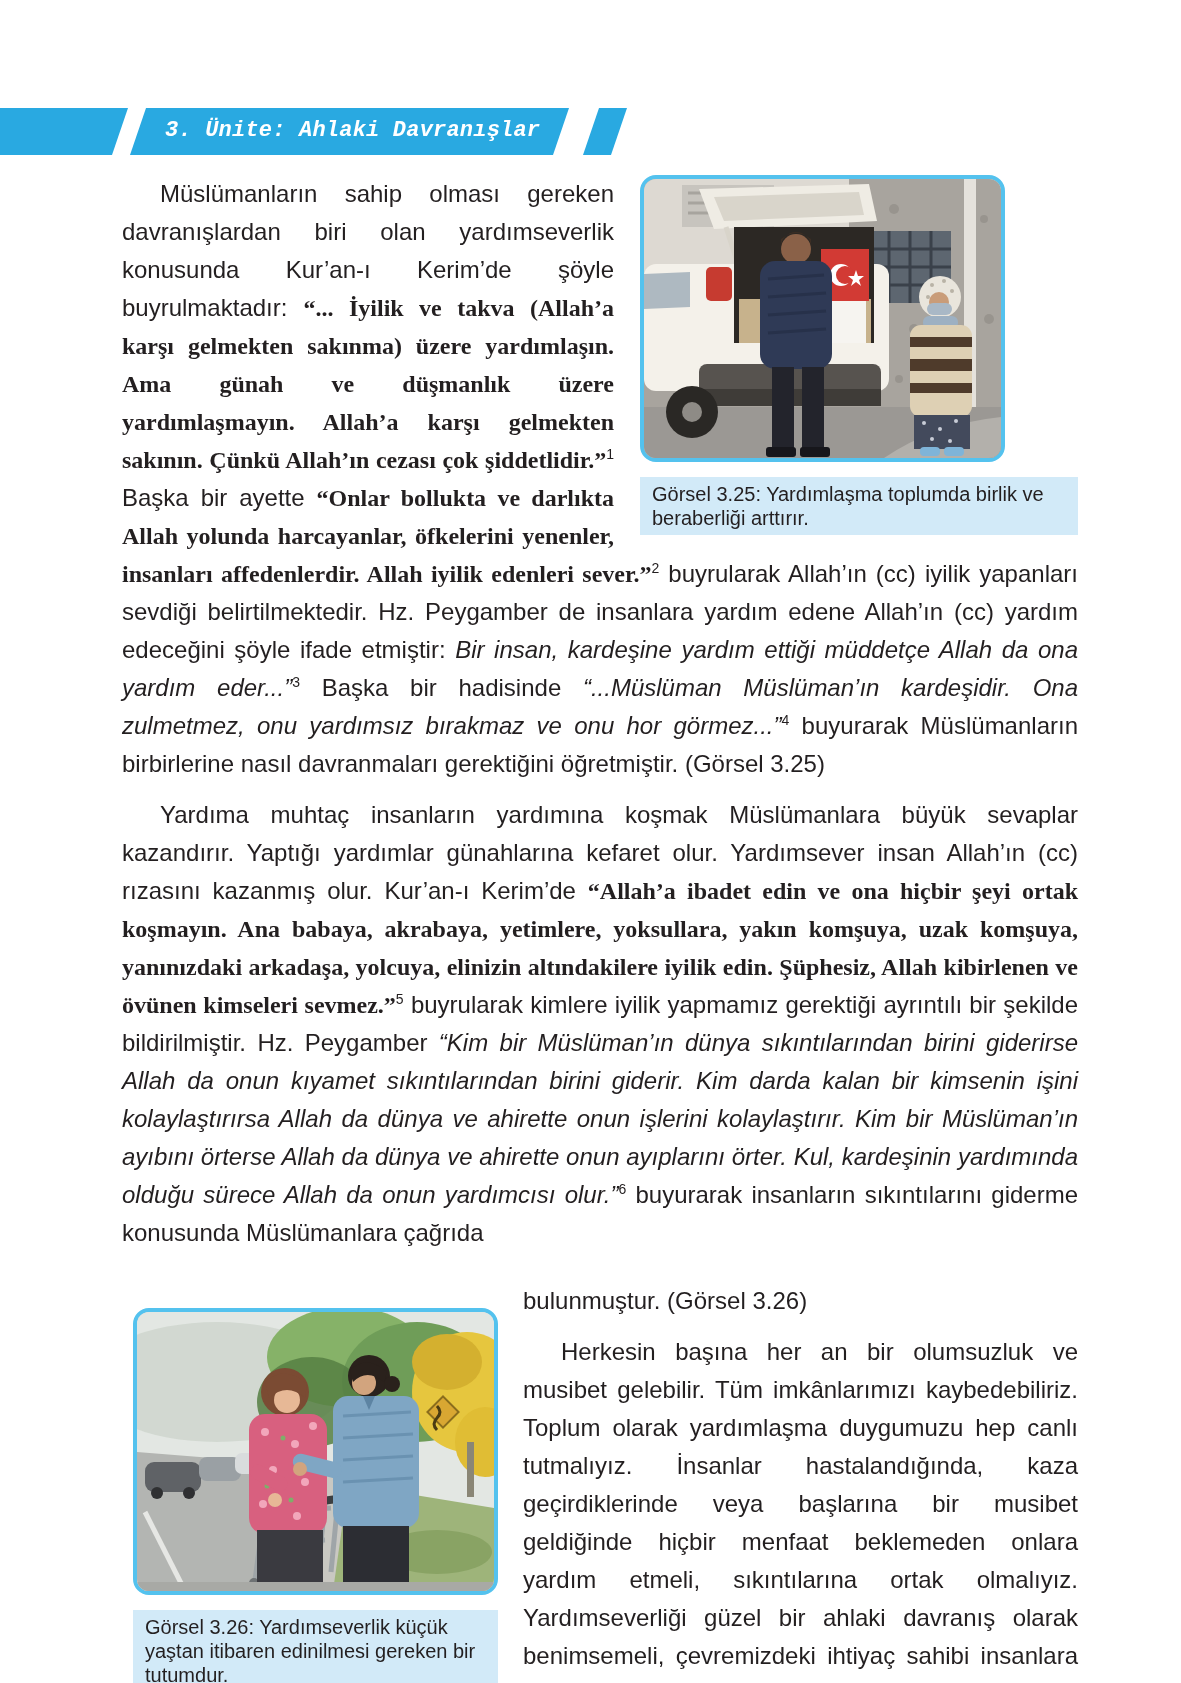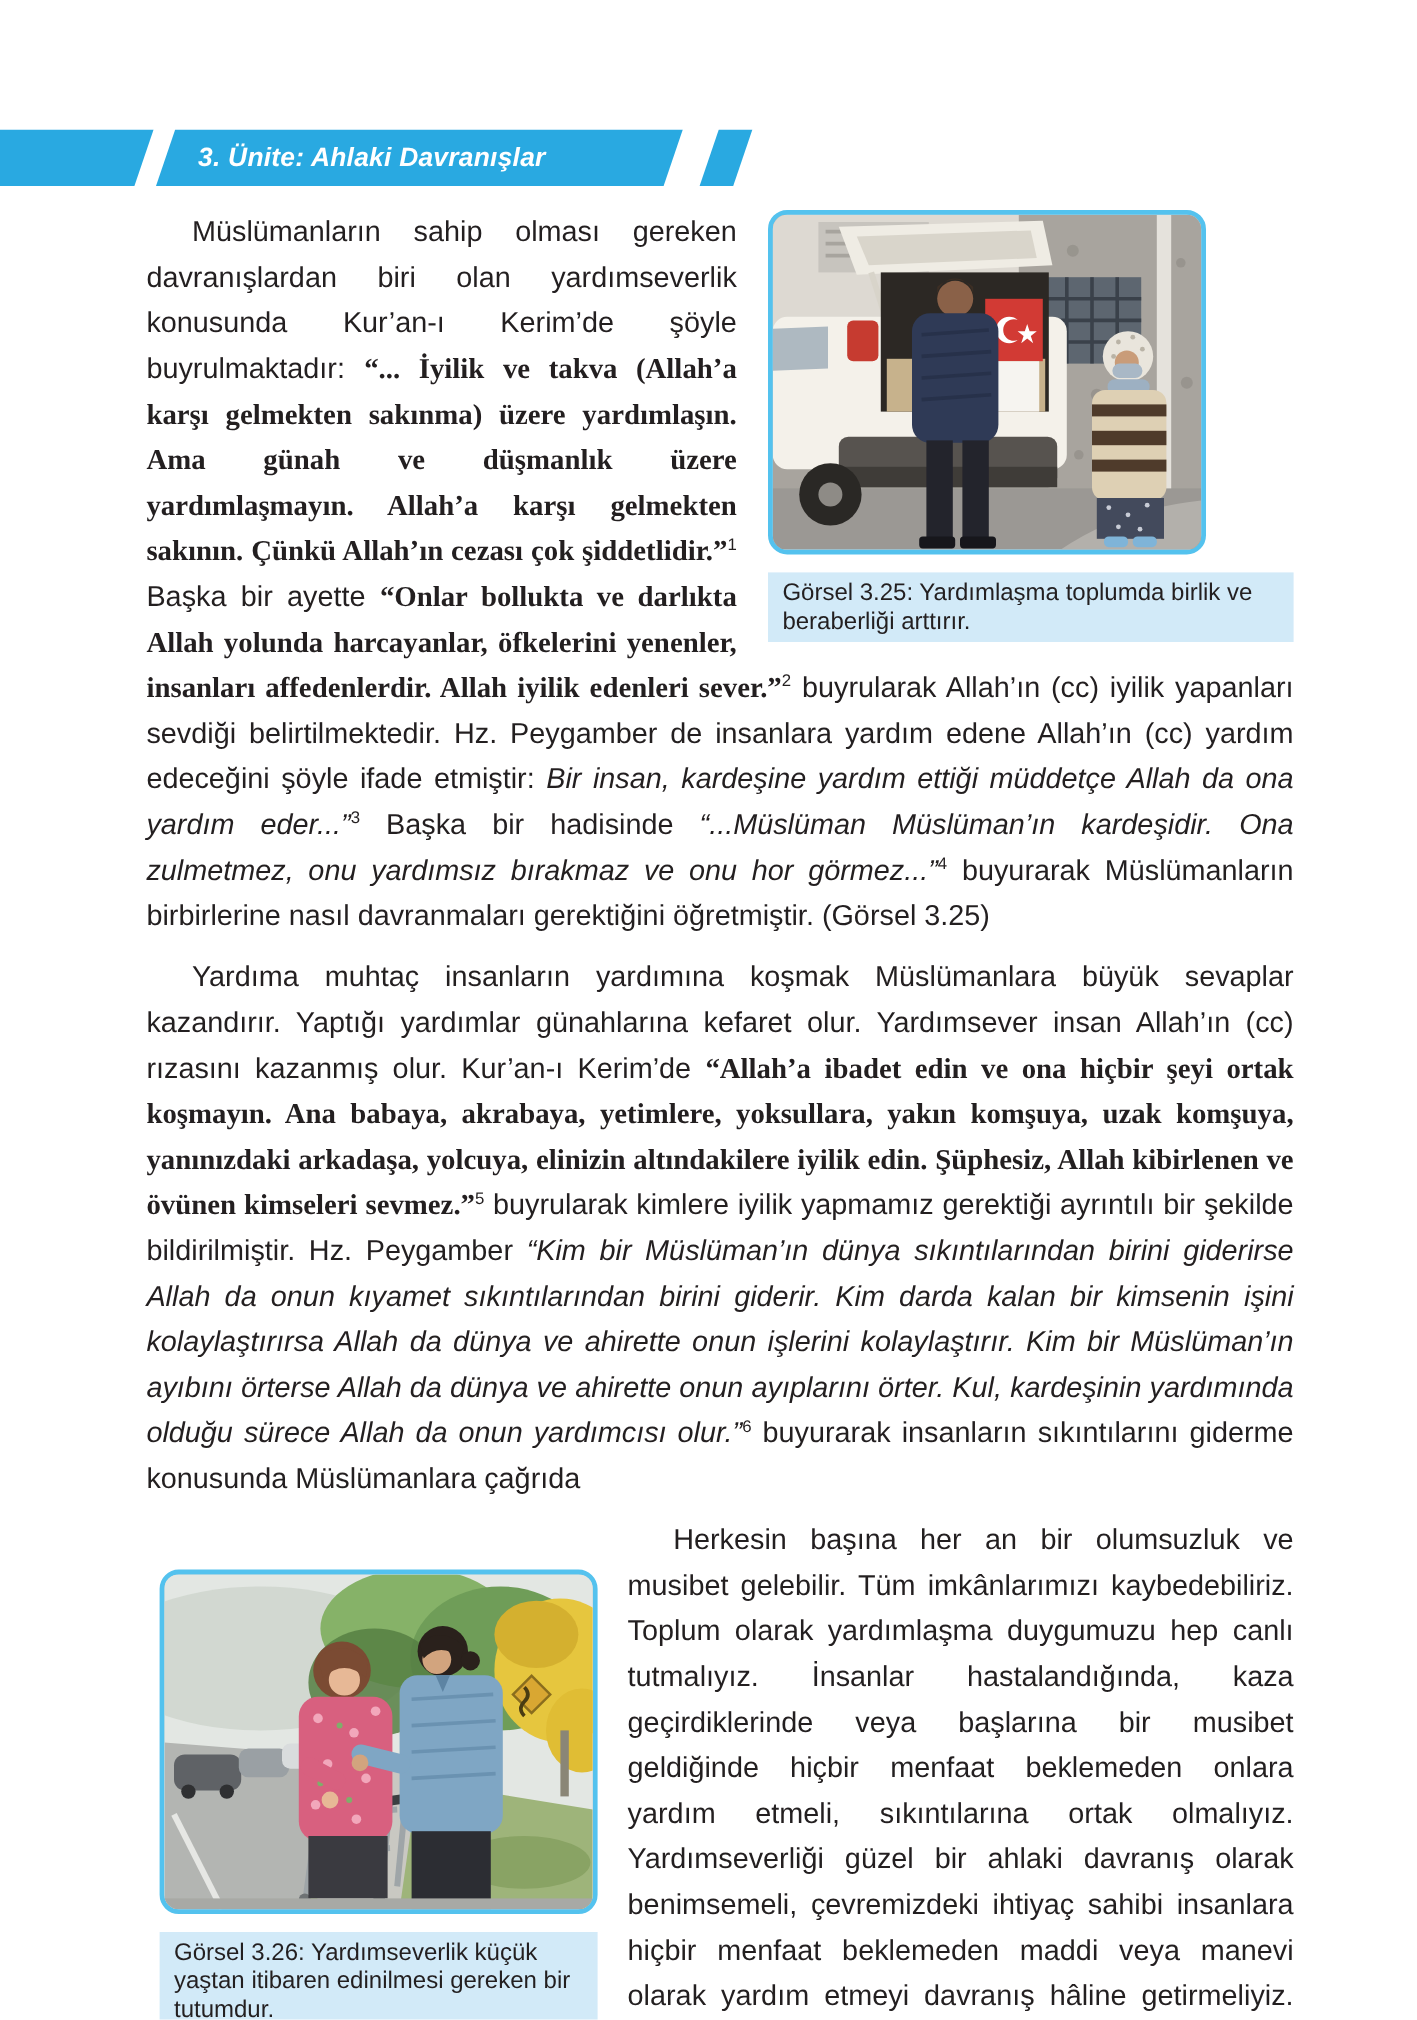--- a/index.html
+++ b/index.html
@@ -5,21 +5,21 @@
   html,body{margin:0;padding:0;}
   body{
     width:1181px;height:1683px;position:relative;background:#ffffff;
     font-family:"Liberation Sans","DejaVu Sans",sans-serif;color:#231f20;
     overflow:hidden;
   }
   
   .band{position:absolute;top:108px;left:0;width:1181px;height:47px;}
   .band-title{
     position:absolute;top:108px;left:165px;height:59px;line-height:46px;
-    color:#ffffff;font-size:22px;font-weight:bold;font-style:italic;letter-spacing:.2px;
+    color:#ffffff;font-size:22px;font-weight:bold;font-style:italic;letter-spacing:.2px;font-family:Liberation Mono, monospace;
   }
   
   .content{
     position:absolute;top:154px;left:0;width:1181px;box-sizing:border-box;
     padding:21px 103px 0 122px;
   }
   p.body{
     font-size:24px;line-height:38px;text-align:justify;margin:0 0 13px 0;
     text-indent:38px;hyphens:auto;-webkit-hyphens:auto;
   }
@@ -235,16 +235,17 @@
         <polygon points="226,84 238,84 232,98" fill="#5d84a3"></polygon>
         <rect x="158" y="140" width="50" height="16" rx="8" fill="#7fa6c4" transform="rotate(14 158 140)"></rect>
         <circle cx="163" cy="157" r="7" fill="#d2a47e"></circle>
         <rect x="206" y="214" width="66" height="65" fill="#2c2d33"></rect>
         <rect x="0" y="270" width="357" height="9" fill="#a8a9a5"></rect>
       </svg>
     </div>
     <div class="caption">Görsel 3.26: Yardımseverlik küçük yaştan itibaren edinilmesi gereken bir tutumdur.</div>
   </div>
 
+  <p class="body noindent cont"><span>bulunmuştur. (Görsel 3.26)</span></p>
 
   <p class="body"><span>Herkesin başına her an bir olumsuzluk ve musibet gelebilir. Tüm imkânlarımızı kaybedebiliriz. Toplum olarak yardımlaşma duygumuzu hep canlı tutmalıyız. İnsanlar hastalandığında, kaza geçirdiklerinde veya başlarına bir musibet geldiğinde hiçbir menfaat beklemeden onlara yardım etmeli, sıkıntılarına ortak olmalıyız. Yardımseverliği güzel bir ahlaki davranış olarak benimsemeli, çevremizdeki ihtiyaç sahibi insanlara hiçbir menfaat beklemeden maddi veya manevi olarak yardım etmeyi davranış hâline getirmeliyiz. Yardımseverlik insanı bencillikten ve cimrilikten uzaklaştırır. Toplumda birlik, beraberlik ve kardeşlik duygularını pekiştirir.</span></p>
 
 </div>
 
 </body></html>

